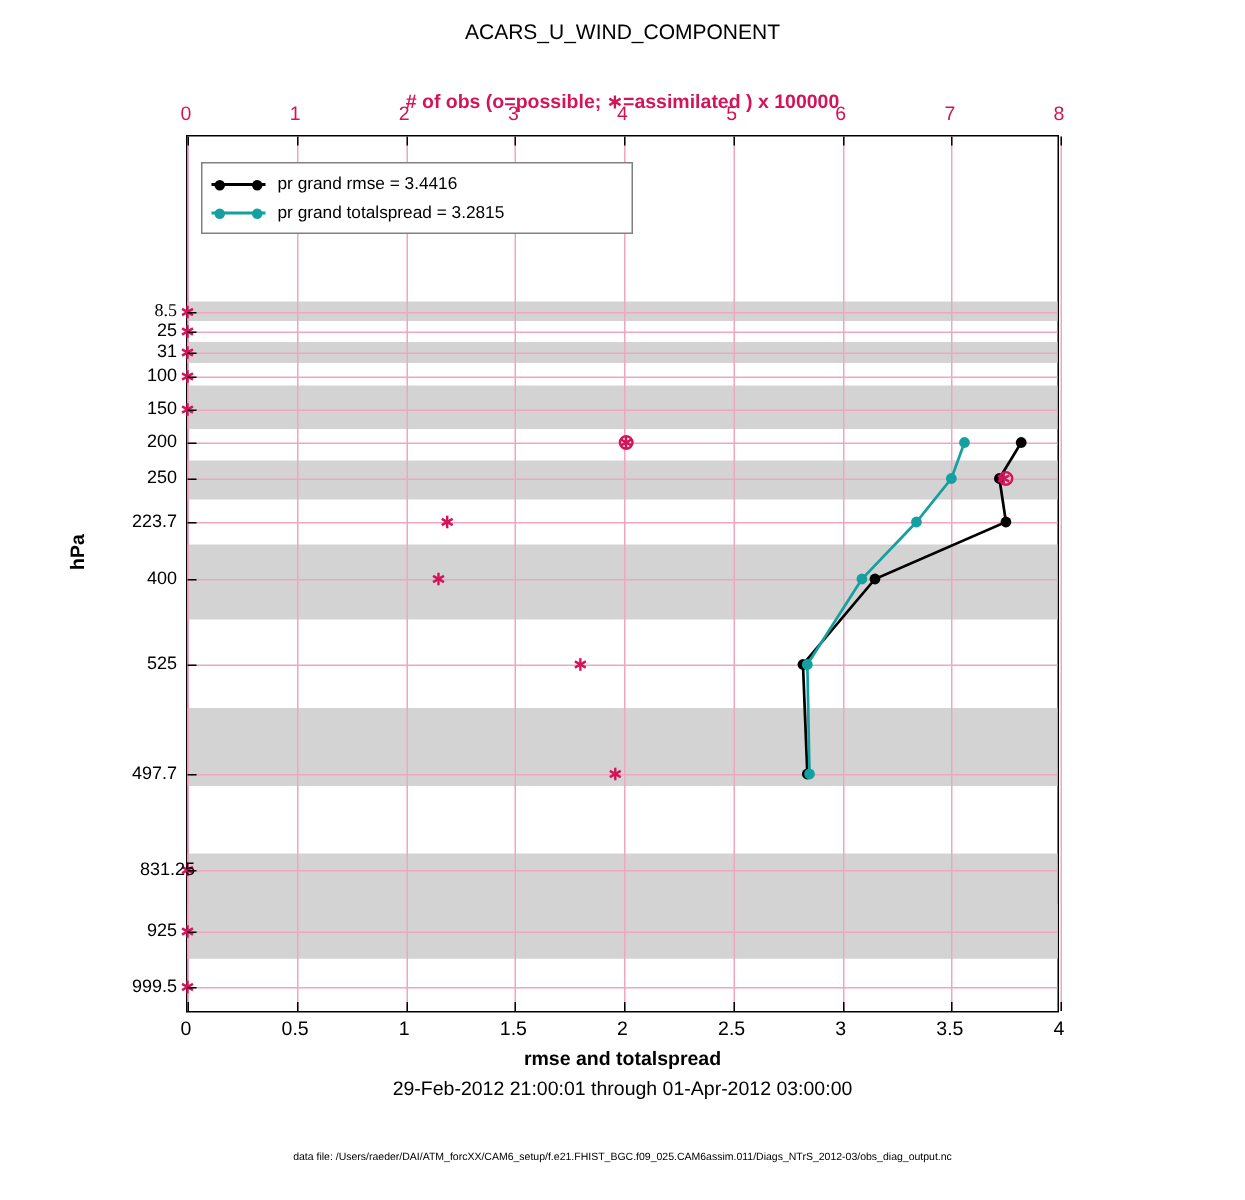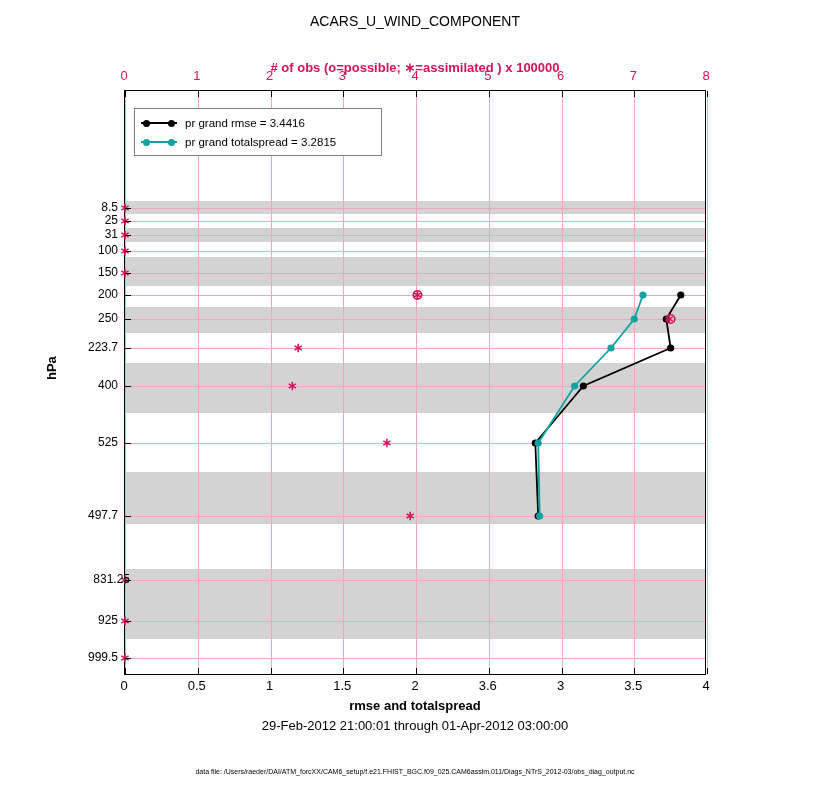--- a/index.html
+++ b/index.html
@@ -155,21 +155,21 @@
     width: 830px;
     text-align: center;
     font-size: 7px;
     color: #000;
   }
 
   .legend {
     position: absolute;
     left: 134px;
     top: 108px;
-    width: 248px;
+    width: 288px;
     height: 48px;
     border: 1px solid #808080;
     background: #ffffff;
     box-sizing: border-box;
   }
   .legend-row {
     position: absolute;
     left: 6px;
     height: 18px;
     line-height: 18px;
@@ -396,25 +396,25 @@
     <div class="xlab-top" style="left: 415px;">4</div>
     <div class="xlab-top" style="left: 487.75px;">5</div>
     <div class="xlab-top" style="left: 560.5px;">6</div>
     <div class="xlab-top" style="left: 633.25px;">7</div>
     <div class="xlab-top" style="left: 706px;">8</div>
     <div class="xlab-bottom" style="left: 124px;">0</div>
     <div class="xlab-bottom" style="left: 196.75px;">0.5</div>
     <div class="xlab-bottom" style="left: 269.5px;">1</div>
     <div class="xlab-bottom" style="left: 342.25px;">1.5</div>
     <div class="xlab-bottom" style="left: 415px;">2</div>
-    <div class="xlab-bottom" style="left: 487.75px;">3.6</div>
+    <div class="xlab-bottom" style="left: 487.75px;">2.5</div>
     <div class="xlab-bottom" style="left: 560.5px;">3</div>
     <div class="xlab-bottom" style="left: 633.25px;">3.5</div>
     <div class="xlab-bottom" style="left: 706px;">4</div>
-    <div class="ylab" style="top: 207px; left: 60px; width: 58px;">8.5</div>
+    <div class="ylab" style="top: 207px; left: 60px; width: 58px; font-family: Liberation Serif, serif;">8.5</div>
     <div class="ylab" style="top: 220px; left: 60px; width: 58px;">25</div>
     <div class="ylab" style="top: 234px; left: 60px; width: 58px;">31</div>
     <div class="ylab" style="top: 250px; left: 60px; width: 58px;">100</div>
     <div class="ylab" style="top: 272px; left: 60px; width: 58px;">150</div>
     <div class="ylab" style="top: 294px; left: 60px; width: 58px;">200</div>
     <div class="ylab" style="top: 318px; left: 60px; width: 58px;">250</div>
     <div class="ylab" style="top: 347px; left: 60px; width: 58px;">223.7</div>
     <div class="ylab" style="top: 385px; left: 60px; width: 58px;">400</div>
     <div class="ylab" style="top: 442px; left: 60px; width: 58px;">525</div>
     <div class="ylab" style="top: 515px; left: 60px; width: 58px;">497.7</div>

